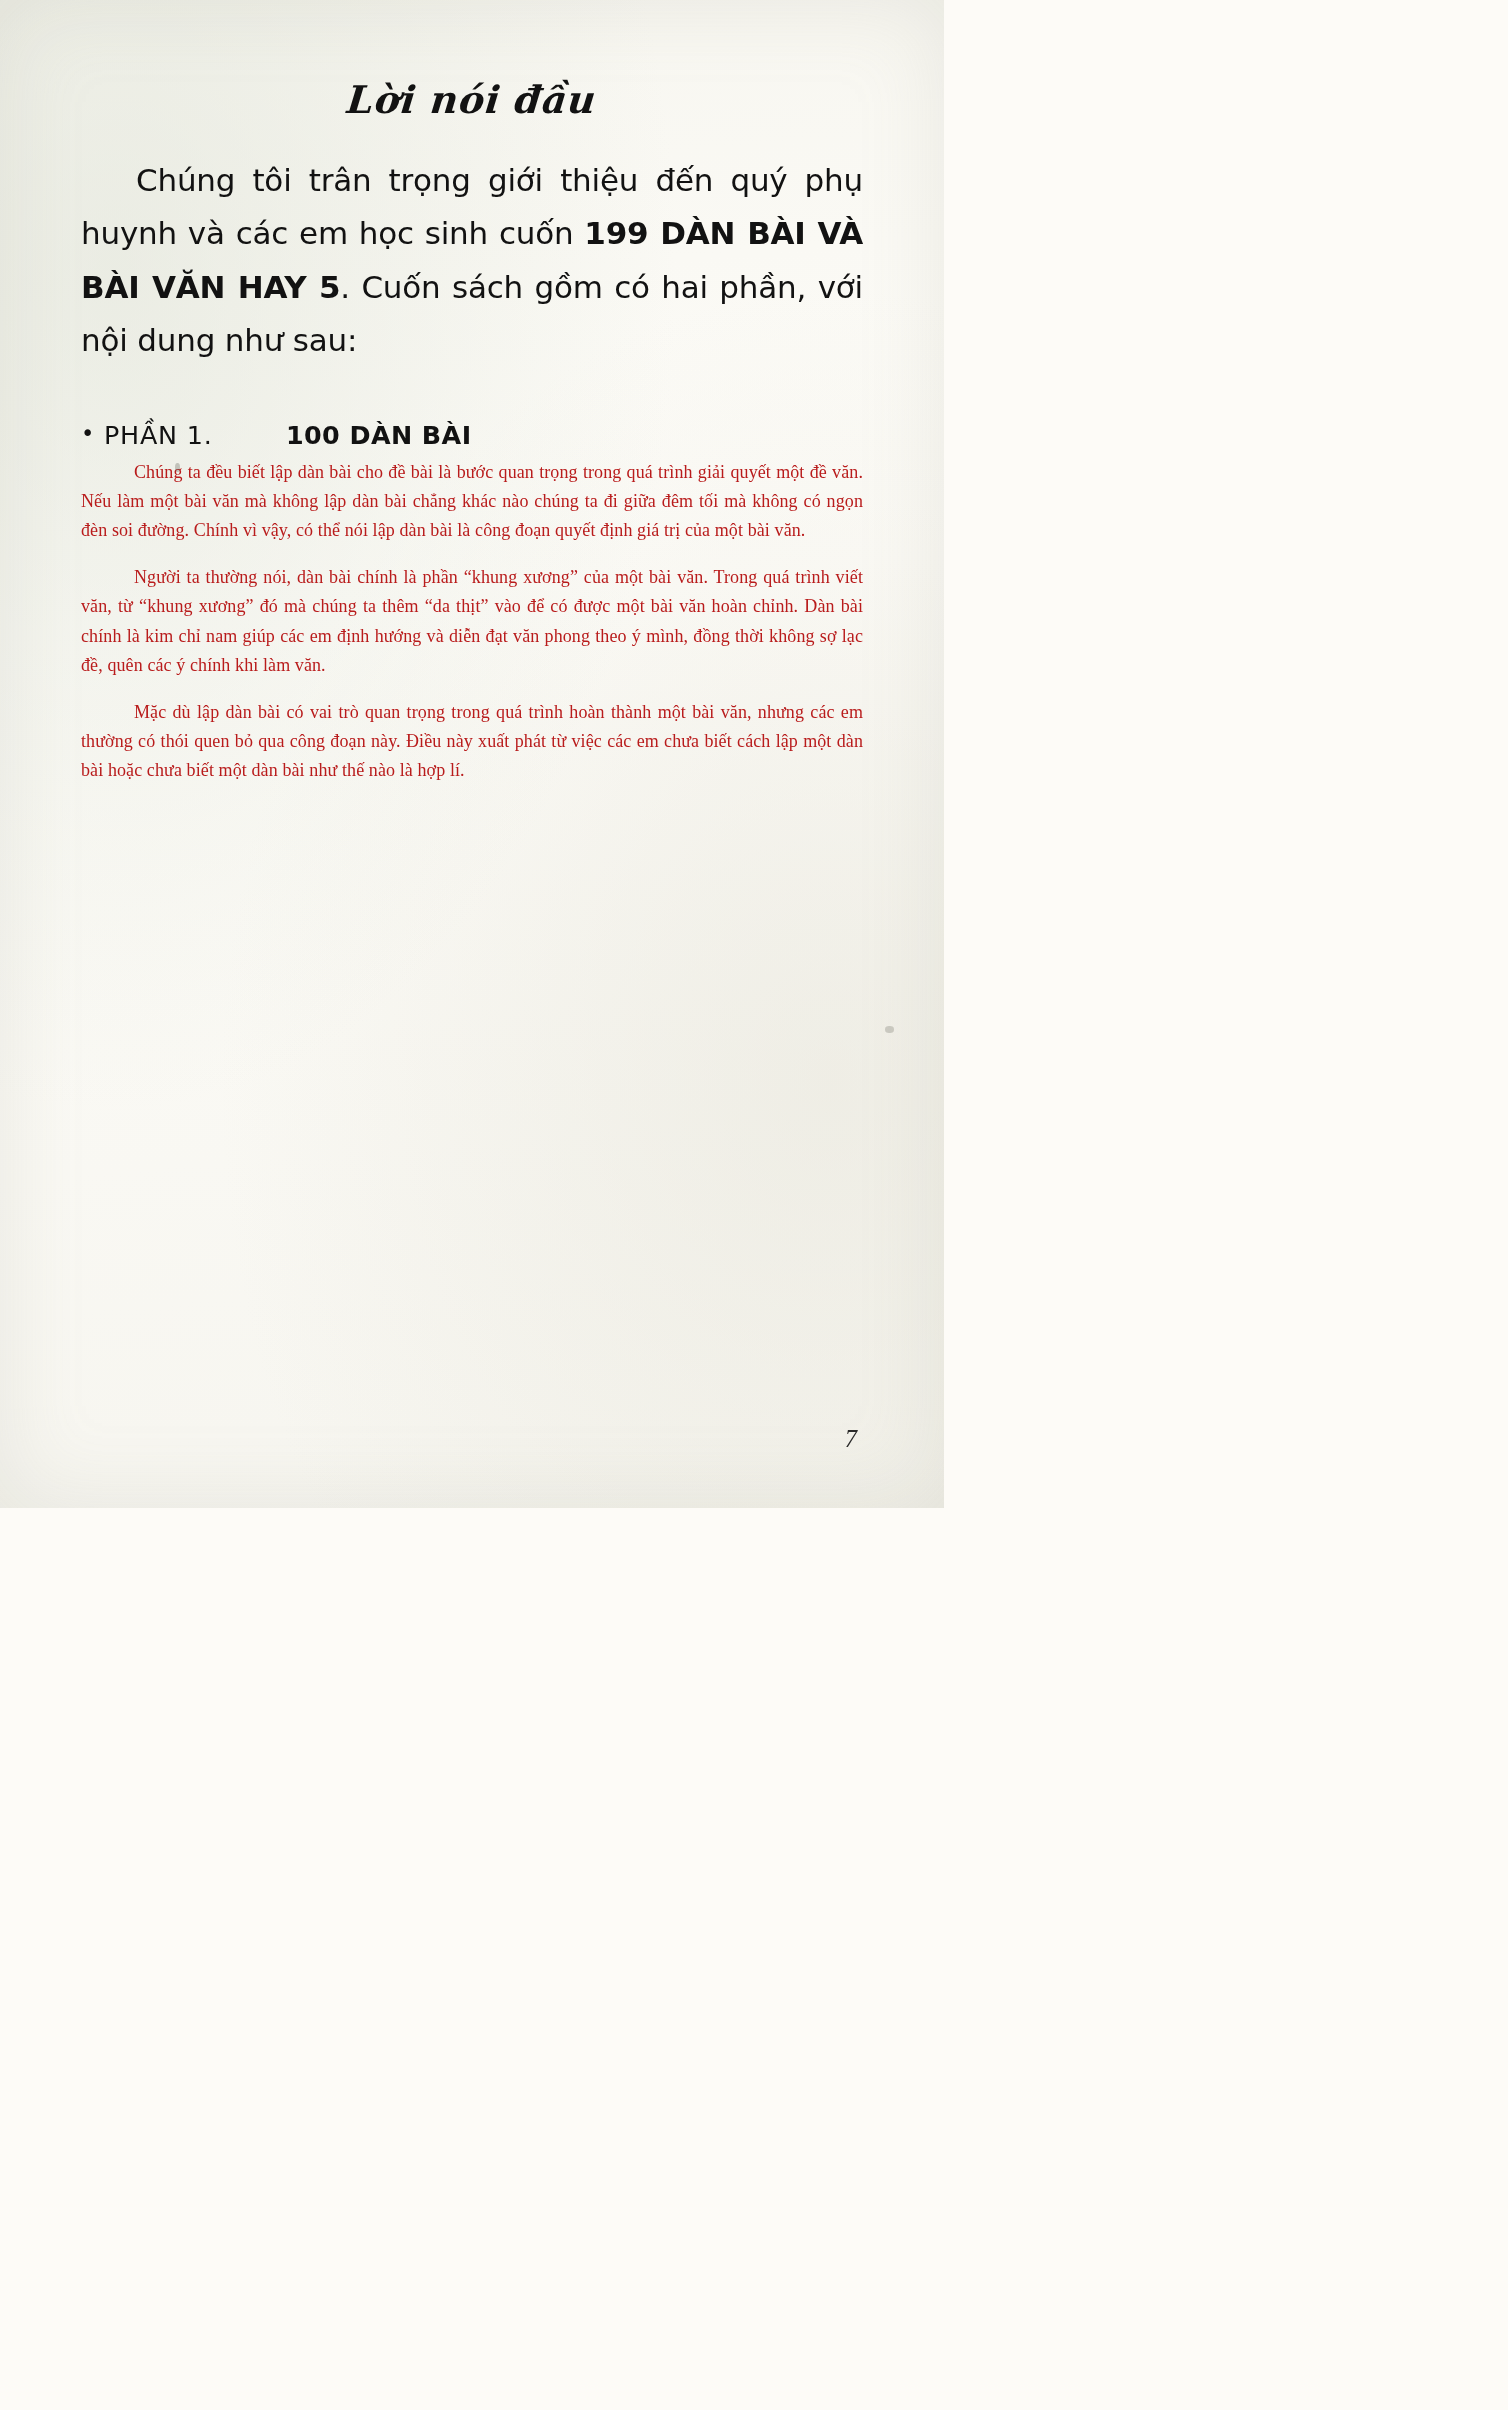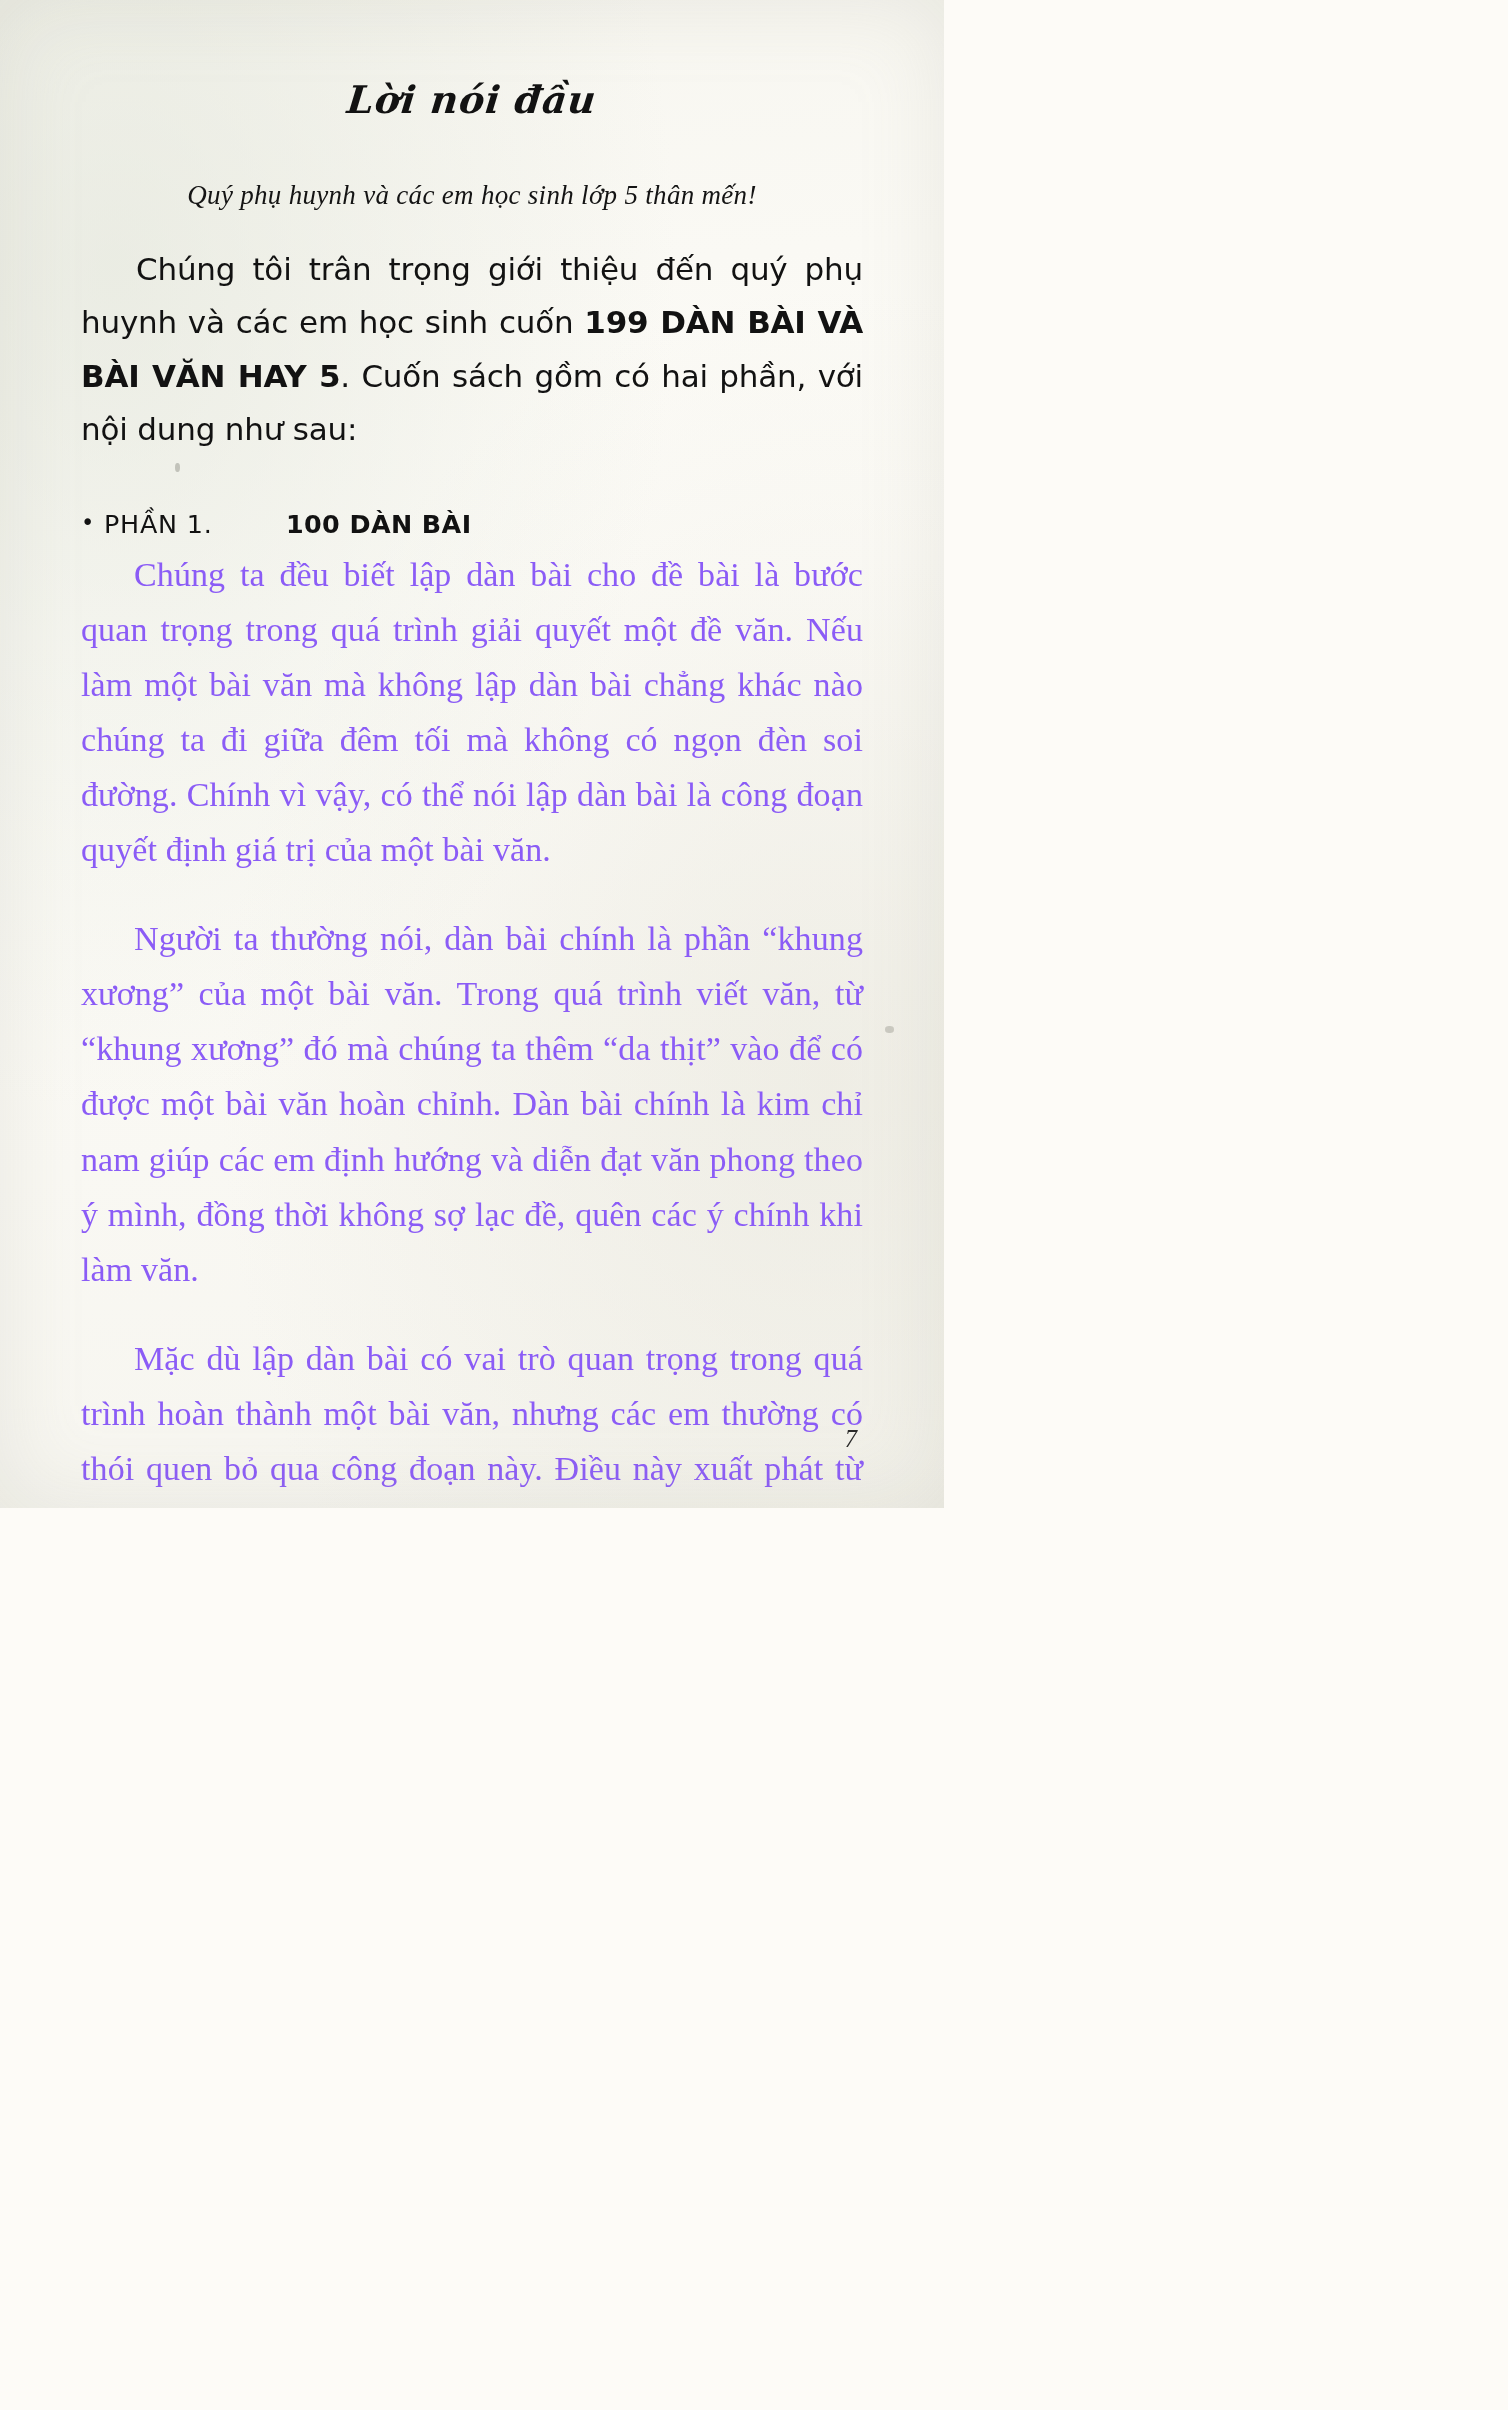--- a/index.html
+++ b/index.html
@@ -99,25 +99,25 @@
   }
   .section-title {
     font-weight: 700;
     margin-left: 64px;
     letter-spacing: 0.4px;
   }
 
   .body-para {
     margin-top: 15px;
     font-family: "Liberation Serif", serif;
-    font-size: 34px;
+    font-size: 18px;
     line-height: 1.62;
     text-align: justify;
     text-justify: inter-word;
-    color: #8b5cf6;
+    color: #b91c1c;
     text-indent: 53px;
     letter-spacing: 0.1px;
   }
   .body-para.first {
     margin-top: 7.5px;
   }
 
   .page-number {
     position: absolute;
     right: 87px;
@@ -137,21 +137,20 @@
 </style>
 </head>
 <body>
 
 <div class="paper-texture"></div>
 
 <div class="page">
 
   <div class="title">Lời nói đầu</div>
 
-  <div class="salutation">Quý phụ huynh và các em học sinh lớp 5 thân mến!</div>
 
   <p class="para indent"><span>Chúng tôi trân trọng giới thiệu đến quý phụ huynh và các em học sinh cuốn </span><b>199 DÀN BÀI VÀ BÀI VĂN HAY 5</b><span>. Cuốn sách gồm có hai phần, với nội dung như sau:</span></p>
 
   <div class="section-head">
     <span class="bullet-dot">•</span>
     <span class="section-label">PHẦN 1.</span>
     <span class="section-title">100 DÀN BÀI</span>
   </div>
 
   <p class="body-para first">Chúng ta đều biết lập dàn bài cho đề bài là bước quan trọng trong quá trình giải quyết một đề văn. Nếu làm một bài văn mà không lập dàn bài chẳng khác nào chúng ta đi giữa đêm tối mà không có ngọn đèn soi đường. Chính vì vậy, có thể nói lập dàn bài là công đoạn quyết định giá trị của một bài văn.</p>

